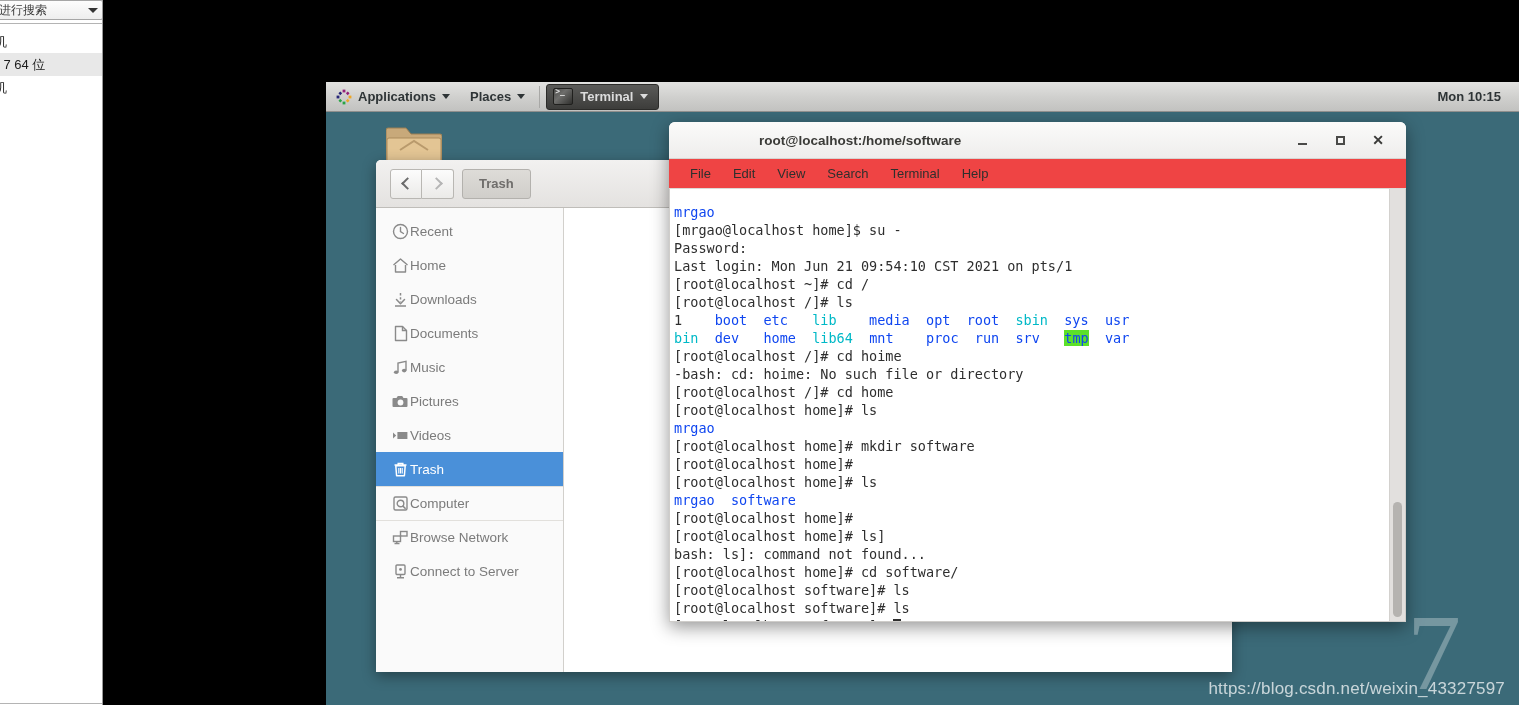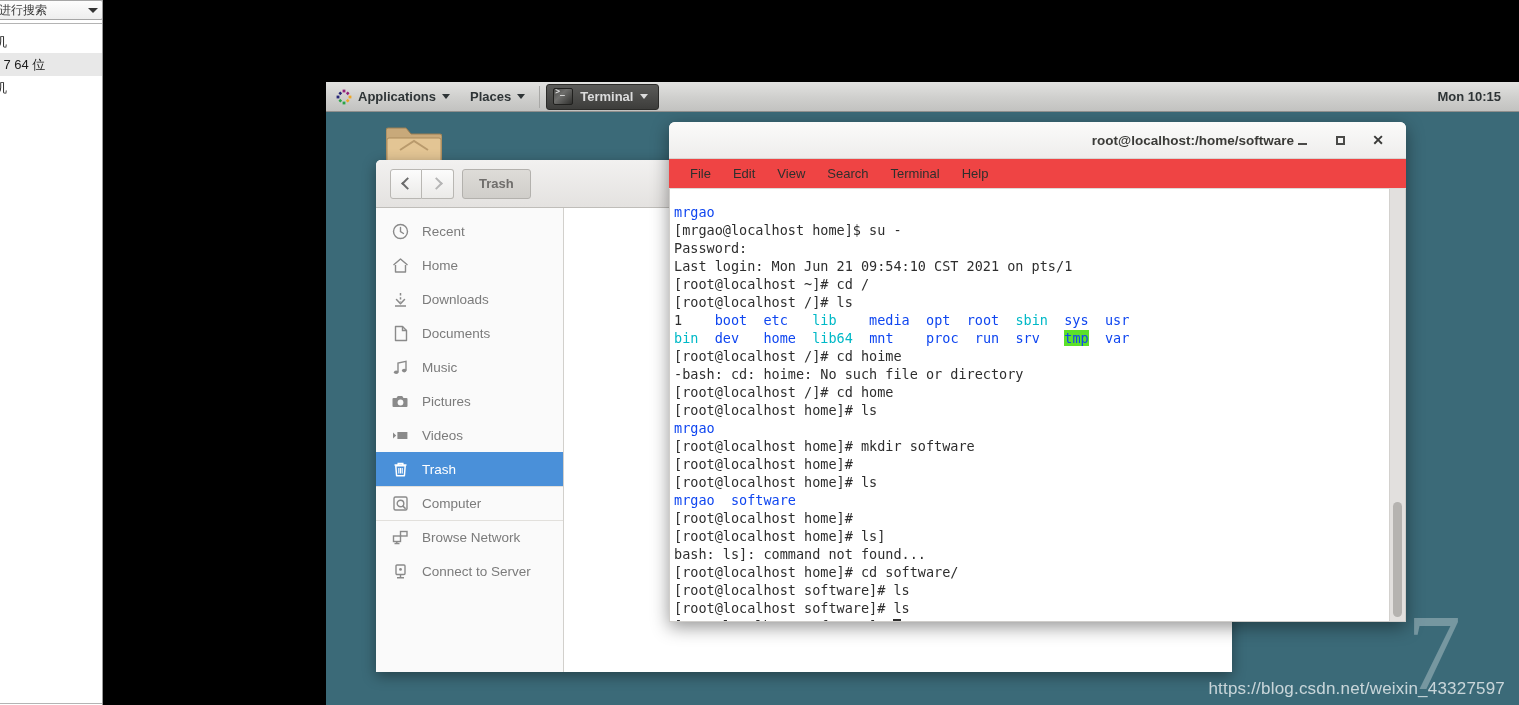--- a/index.html
+++ b/index.html
@@ -255,21 +255,21 @@
     border-right: 1px solid #d2d0cc;
     box-sizing: border-box;
     padding-top: 6px;
     flex: 0 0 auto;
   }
   .side-item {
     height: 34px;
     display: flex;
     align-items: center;
     padding-left: 16px;
-    gap: 13px;
+    gap: 1px;
     font-size: 13.5px;
     color: #7b7b7b;
     box-sizing: border-box;
   }
   .side-item.selected {
     background: #4a90d9;
     color: #ffffff;
     font-weight: normal;
   }
   .side-item.sep-above {
@@ -304,21 +304,21 @@
     height: 36px;
     background: linear-gradient(#fbfbfa, #eeedec);
     border-bottom: 1px solid #d6d4d1;
     display: flex;
     align-items: center;
     position: relative;
     flex: 0 0 auto;
   }
   #term-title {
     flex: 1;
-    text-align: right;
+    text-align: left;
     font-size: 13.5px;
     font-weight: bold;
     color: #3b3b38;
     padding-left: 90px;
     box-sizing: border-box;
   }
   #term-winbtns {
     display: flex;
     align-items: center;
     gap: 22px;

